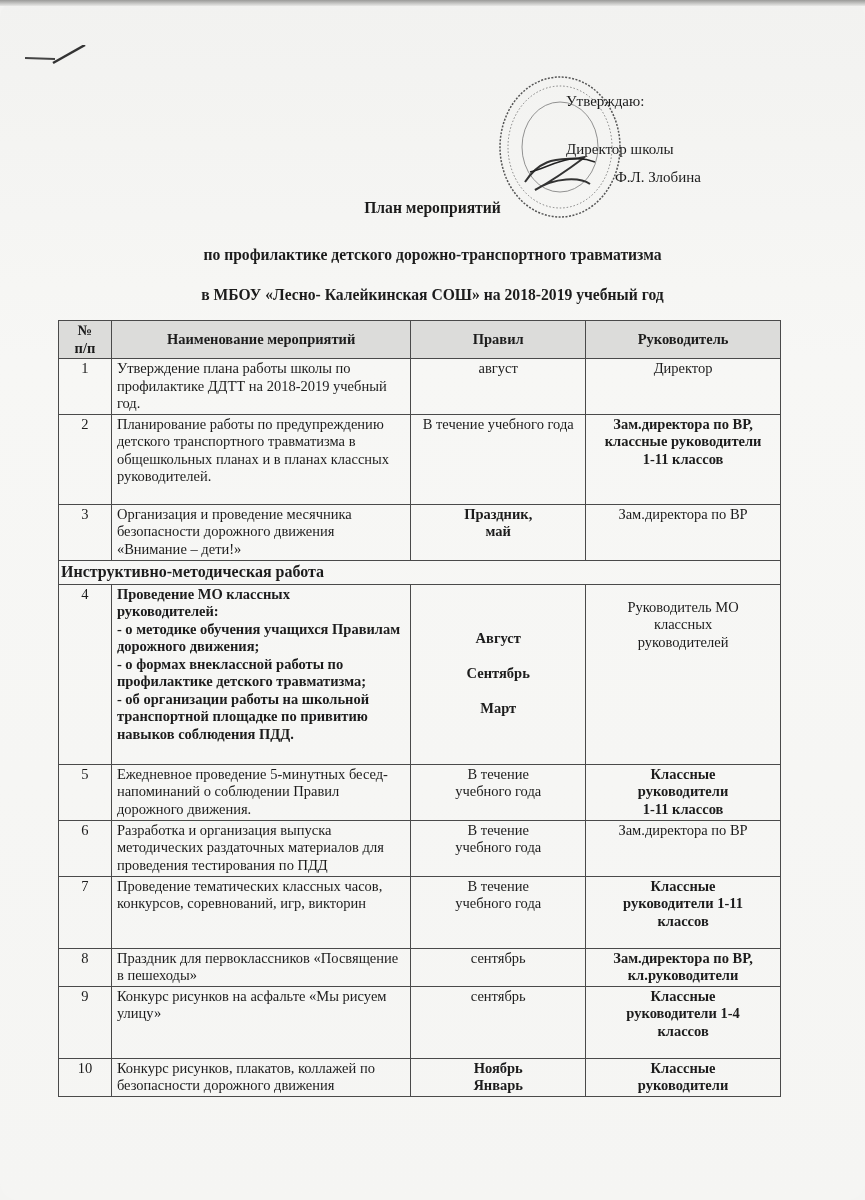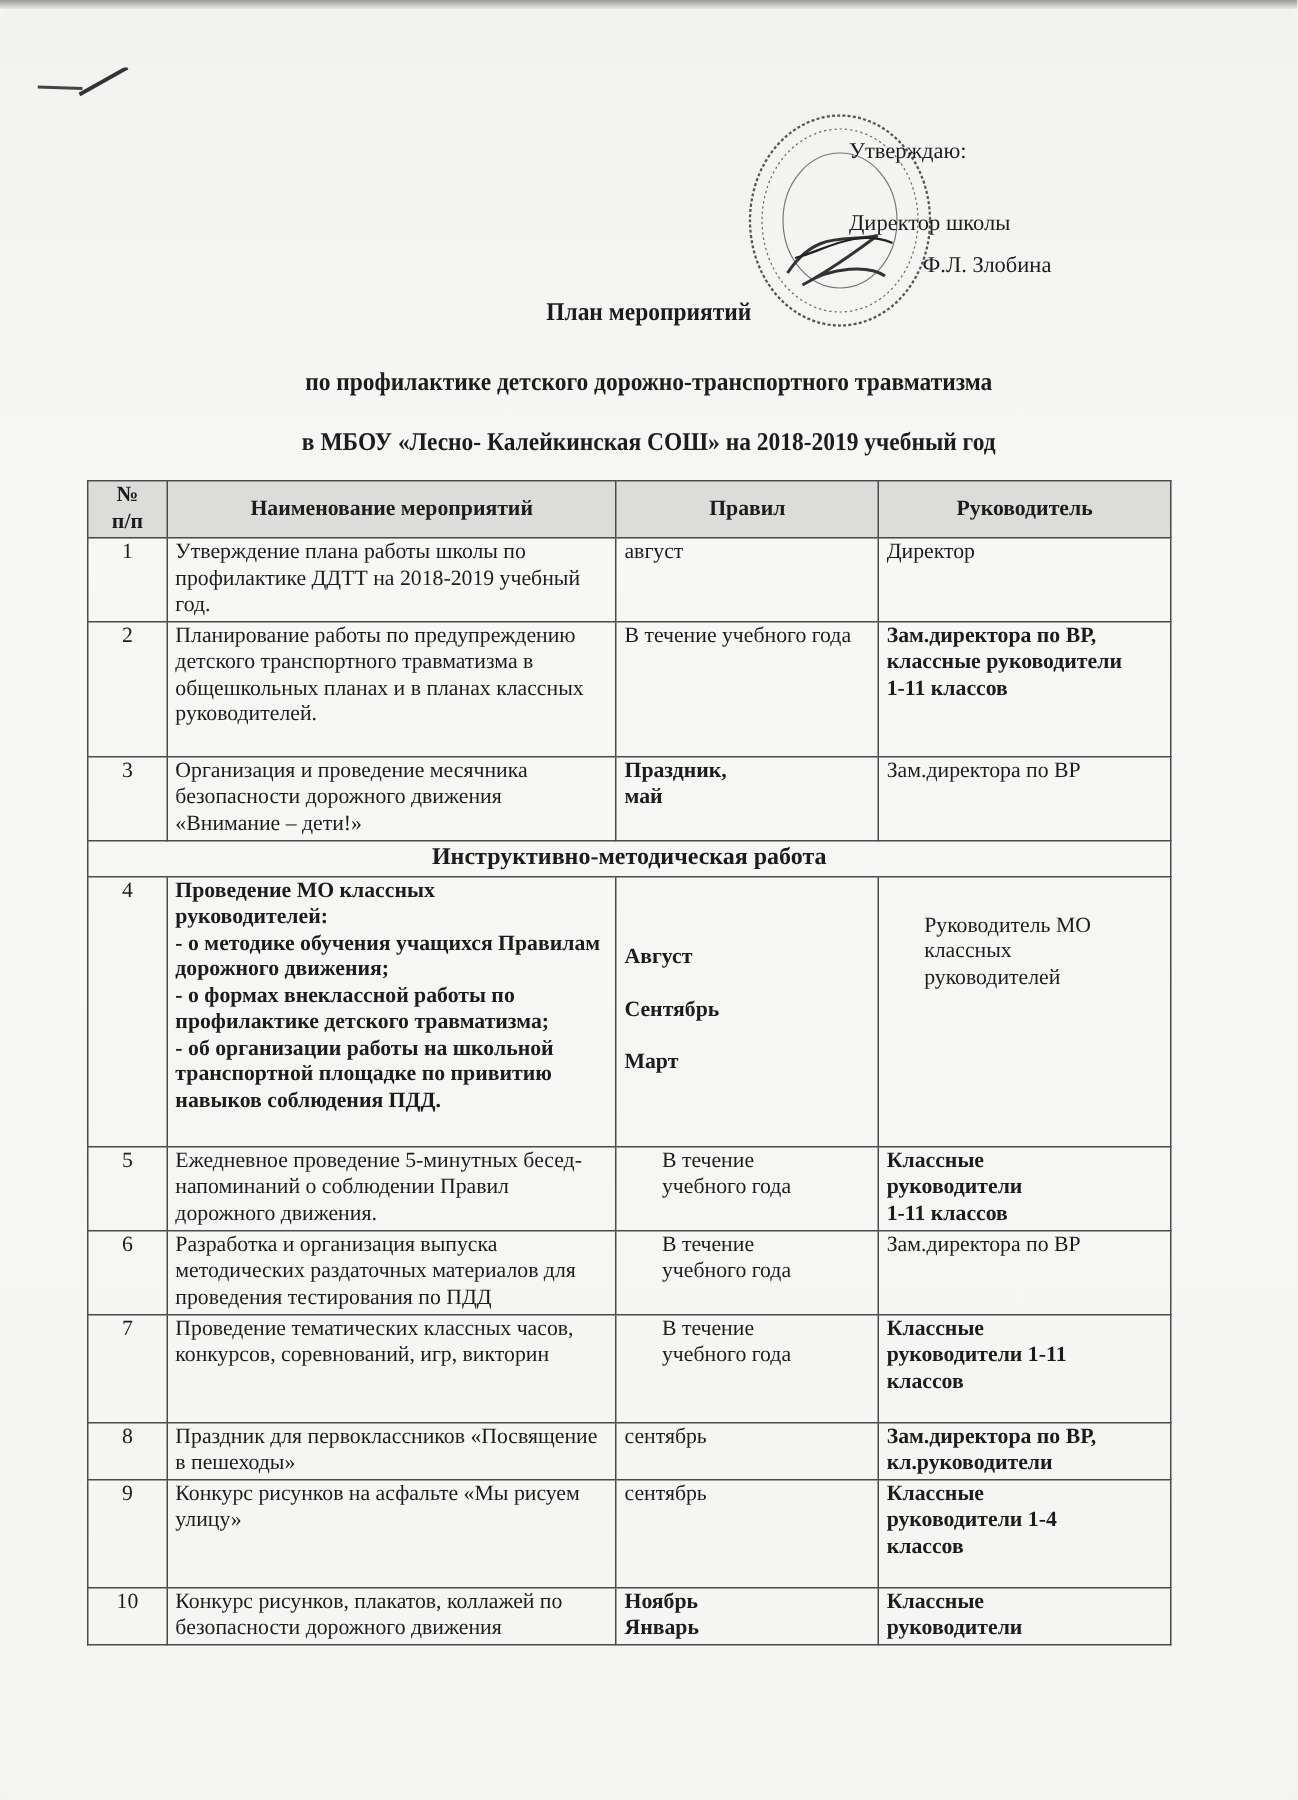--- a/index.html
+++ b/index.html
@@ -49,23 +49,23 @@
     }
     table.plan th {
       background: #dcdcda; font-weight: bold; text-align: center; vertical-align: middle;
       height: 37px; font-size: 14.5px;
     }
     col.c-num { width: 53px; }
     col.c-name { width: 300px; }
     col.c-term { width: 175px; }
     col.c-resp { width: 195px; }
     td.num { text-align: center; }
-    td.term, td.resp { }
+    td.term, td.resp { text-align: center; }
     tr.section td {
-      text-align: center; font-weight: bold; font-size: 16px; height: 24px;
+      font-weight: bold; font-size: 16px; height: 24px;
       padding: 2px; vertical-align: middle;
     }
     .pre { white-space: pre-line; font-weight: bold; }
   </style>
 </head>
 <body>
 
 <div class="page">
   <div class="top-edge"></div>
 
@@ -139,21 +139,21 @@
         <td class="pre">Проведение МО классных
 руководителей:
 - о методике обучения учащихся Правилам дорожного движения;
 - о формах внеклассной работы по профилактике детского травматизма;
 - об организации работы на школьной транспортной площадке по привитию навыков соблюдения ПДД.</td>
         <td class="term pre" style="vertical-align:middle">Август
 
 Сентябрь
 
 Март</td>
-        <td class="resp" style="padding-top:24px; padding-left:30px; padding-right:30px">Руководитель МО классных руководителей</td>
+        <td class="resp" style="padding-top:14px; padding-left:30px; padding-right:30px">Руководитель МО классных руководителей</td>
       </tr>
       <tr style="height:56px">
         <td class="num">5</td>
         <td>Ежедневное проведение 5-минутных бесед-напоминаний о соблюдении Правил дорожного движения.</td>
         <td class="term" style="padding-left:30px; padding-right:30px">В течение учебного года</td>
         <td class="resp pre">Классные
 руководители
 1-11 классов</td>
       </tr>
       <tr style="height:56px">

